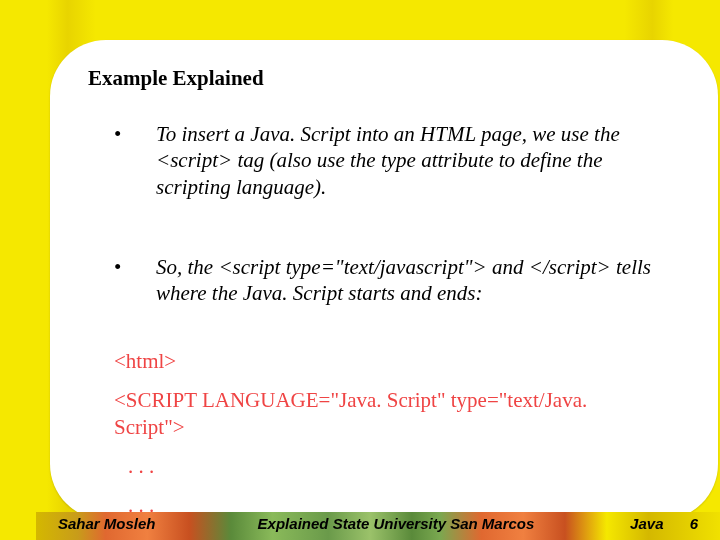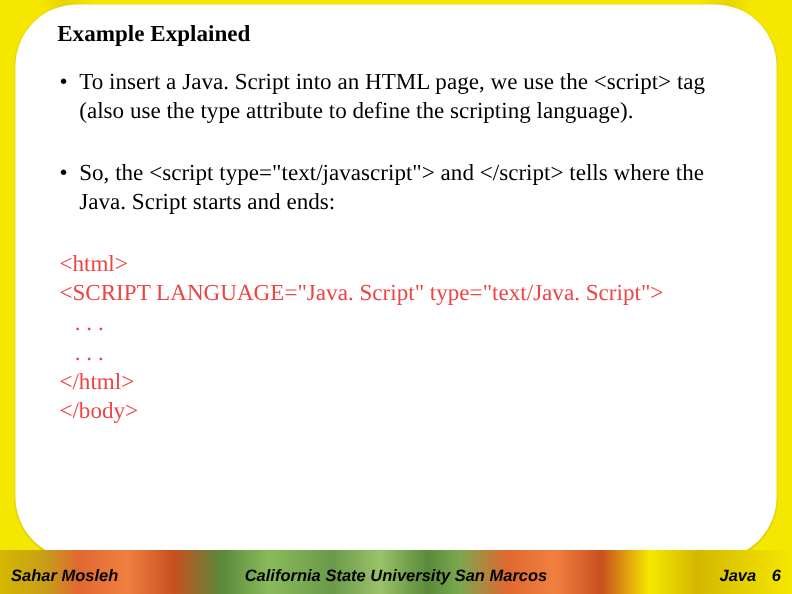--- a/index.html
+++ b/index.html
@@ -1,15 +1,15 @@
 <!DOCTYPE html>
 <html><head>
 <meta charset="utf-8">
 <style>
-  * { margin: 0; padding: 0; box-sizing: border-box; }
+  * { margin: 12px; padding: 0; box-sizing: border-box; }
   body {
     width: 720px;
     height: 540px;
     font-family: "Times New Roman", Times, serif;
     background: linear-gradient(90deg, #f5e800 0%, #f5e800 5%, #e8d400 8%, #f5e800 12%, #f5e800 88%, #e8d400 92%, #f5e800 95%, #f5e800 100%);
     position: relative;
     overflow: hidden;
   }
   .card {
     position: absolute;
@@ -36,20 +36,21 @@
     margin-bottom: 30px;
     display: flex;
   }
   .bullet .dot {
     width: 18px;
     flex-shrink: 0;
     text-align: left;
   }
   .bullet .text {
     flex: 1;
+    font-style: italic;
   }
   .codeblock {
     font-size: 21px;
     line-height: 1.28;
     color: #ef4444;
     margin-top: 4px;
   }
   .codeblock div {
     min-height: 26px;
   }
@@ -129,18 +130,18 @@
     <div>&lt;SCRIPT LANGUAGE="Java. Script"  type="text/Java. Script"&gt;</div>
     <div class="indent">. . .</div>
     <div class="indent">. . .</div>
     <div>&lt;/html&gt;</div>
     <div>&lt;/body&gt;</div>
   </div>
 </div>
 
 <div class="footer">
   <div class="footer-left">Sahar Mosleh</div>
-  <div class="footer-center">California State University San Marcos</div>
+  <div class="footer-center">Explained State University San Marcos</div>
   <div class="footer-right">
     <span>Java</span>
     <span class="num">6</span>
   </div>
 </div>
 
 </body></html>

